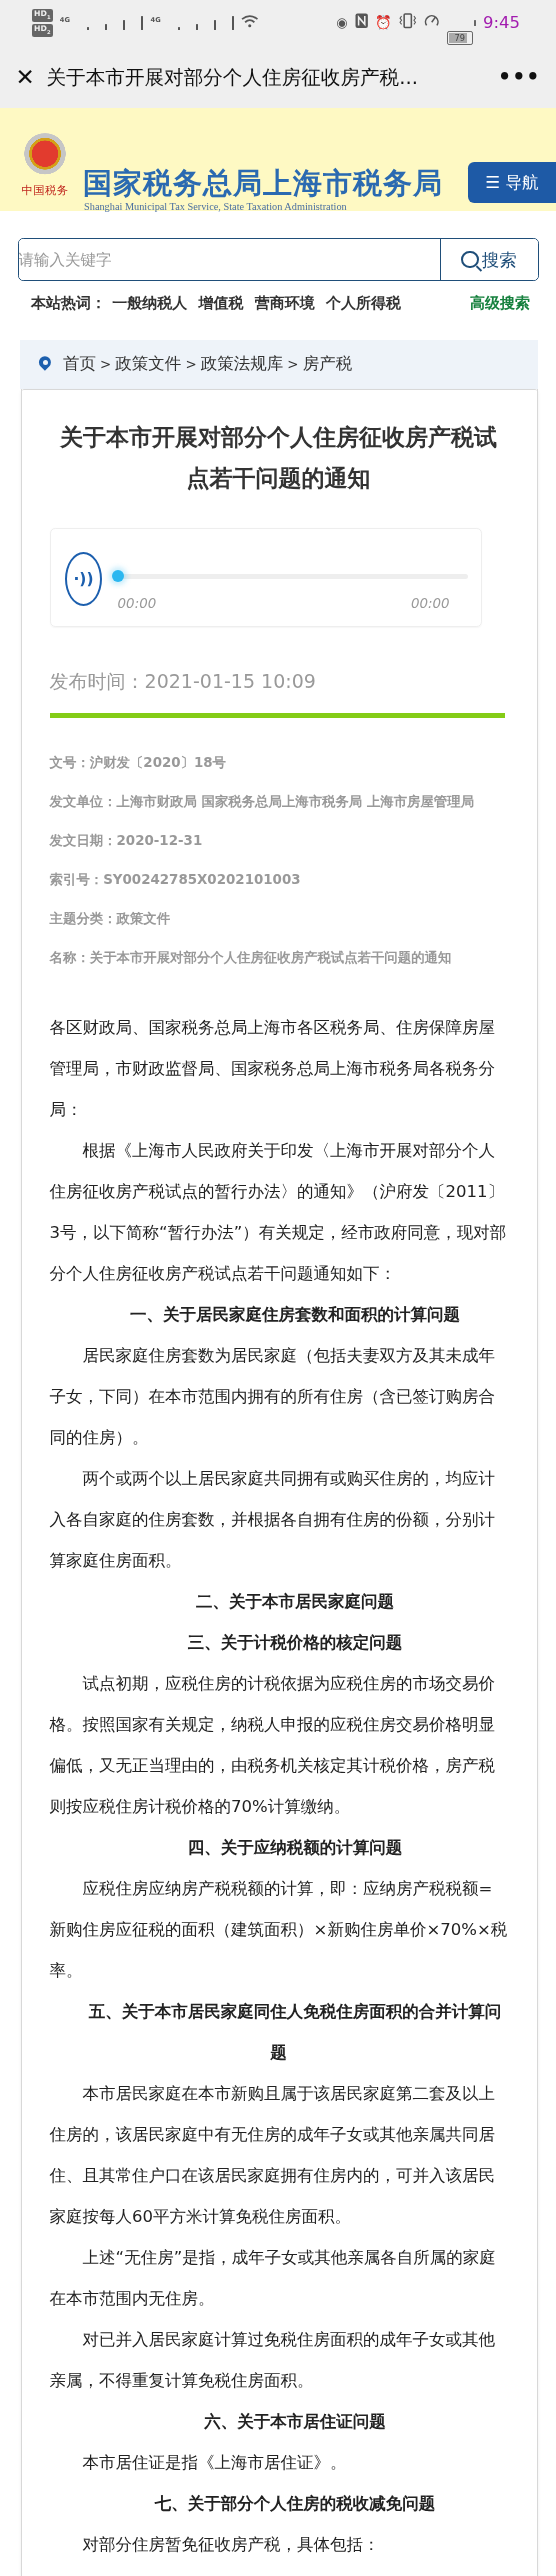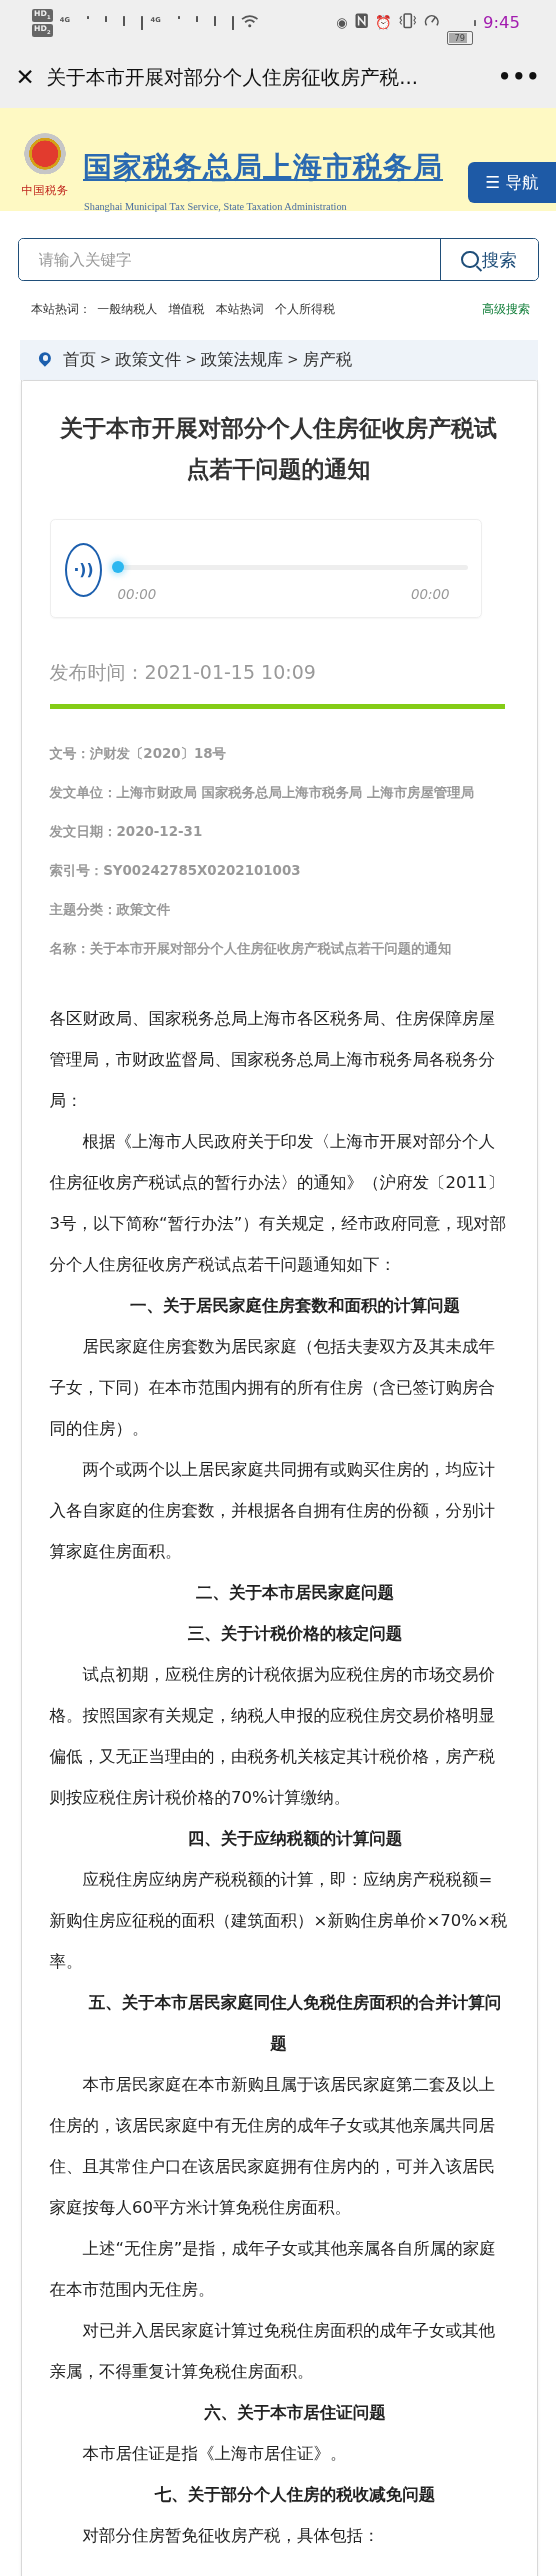--- a/index.html
+++ b/index.html
@@ -5,21 +5,21 @@
   * { box-sizing: border-box; margin: 0; padding: 0; }
   html, body { width: 556px; background: #ffffff; }
   body { font-family: "DejaVu Sans", "Liberation Sans", sans-serif; color: #222; }
 
   
   .statusbar { height: 46px; background: #efefef; display: flex; align-items: center; justify-content: space-between; padding: 0 36px 0 32px; color: #555; }
   .sb-left, .sb-right { display: flex; align-items: center; gap: 7.2px; }
   .hd-stack { display: flex; flex-direction: column; gap: 2.1px; }
   .hd { font-size: 7.7px; font-weight: bold; background: #666; color: #efefef; border-radius: 2.1px; padding: 0 2.1px; line-height: 9.3px; }
   .hd sub { font-size: 5.2px; }
-  .sig { display: flex; gap: 16px; height: 14.4px; }
+  .sig { display: flex; align-items: flex-end; gap: 16px; height: 14.4px; }
   .sig .g { font-size: 6.7px; font-weight: bold; align-self: flex-start; margin-right: 1px; }
   .sig i { display: block; width: 2.1px; background: #555; border-radius: 0.5px; }
   .wifi { font-size: 15.5px; line-height: 15.5px; }
   .ic { font-size: 13.4px; line-height: 15.5px; color: #555; }
   .battery { display: flex; align-items: center; }
   .battery .body { width: 26px; height: 13.4px; border: 1px solid #666; border-radius: 2.1px; position: relative; overflow: hidden; display: flex; align-items: center; justify-content: center; font-size: 8.2px; color: #444; }
   .battery .fill { position: absolute; left: 1px; top: 1px; bottom: 1px; width: 78%; background: #aaa; }
   .battery .body span { position: relative; }
   .battery .tip { width: 2.1px; height: 6.2px; background: #666; margin-left: 1px; border-radius: 0.5px; }
   .clock { font-size: 16.5px; color: #a21caf; }
@@ -27,39 +27,39 @@
   .appbar { height: 62px; background: #efefef; display: flex; align-items: center; padding: 0 15.5px; }
   .appbar .close { font-size: 23px; color: #111; width: 31px; }
   .appbar .title { flex: 1; font-size: 19.6px; color: #111; white-space: nowrap; overflow: hidden; }
   .appbar .more { font-size: 20.6px; color: #111; letter-spacing: 1px; font-weight: bold; }
 
   
   .site-header { height: 103px; position: relative; background: #fef9c3; }
   .logo { position: absolute; left: 16.5px; top: 25px; width: 57px; height: 77px; }
   .emblem { width: 46px; height: 46px; margin: 0 auto; border-radius: 50%; background: radial-gradient(circle at 50% 45%, #e23b2e 0 38%, #d4a017 39% 46%, #c6c6c6 47% 60%, transparent 61%); }
   .emblem-caption { text-align: center; color: #c0271e; font-size: 11.3px; font-family: "DejaVu Serif", serif; margin-top: 4.1px; letter-spacing: 0.5px; }
-  .site-name { position: absolute; left: 83px; top: 40px; font-size: 29px; font-weight: bold; color: #2a6ab1; letter-spacing: 1px; text-decoration: underline; }
+  .site-name { position: absolute; left: 83px; top: 56px; font-size: 29px; font-weight: bold; color: #2a6ab1; letter-spacing: 1px; }
   .site-sub { position: absolute; left: 84px; top: 93px; font-size: 10.3px; color: #4a6fa0; font-family: "Liberation Serif", serif; }
   .nav-btn { position: absolute; right: 0; top: 54px; width: 88px; height: 41px; background: #1e5aa6; border-radius: 6.2px 0 0 6.2px; color: #fff; display: flex; align-items: center; justify-content: center; gap: 5.2px; font-size: 16.5px; }
 
   
   .search-wrap { padding: 27px 17.5px 0 17.5px; }
   .search { display: flex; height: 43px; border: 1.5px solid #1f4e79; border-radius: 5.2px; overflow: hidden; }
-  .search input { flex: 1; border: none; outline: none; padding: 0 20px; font-size: 15.5px; color: #333; font-family: "DejaVu Sans", sans-serif; background: #fff; }
+  .search input { flex: 1; border: none; outline: none; padding: 0 0; font-size: 15.5px; color: #333; font-family: "DejaVu Sans", sans-serif; background: #fff; }
   .search input::placeholder { color: #999; }
   .search-btn { width: 98px; border-left: 1px solid #1f4e79; background: #fff; display: flex; align-items: center; justify-content: center; gap: 3.1px; color: #1f4e79; font-size: 17.5px; }
   .search-btn .mag { width: 17.5px; height: 17.5px; border: 2.1px solid #1f4e79; border-radius: 50%; position: relative; }
   .search-btn .mag:after { content: ""; position: absolute; width: 2.1px; height: 7.2px; background: #1f4e79; right: -3.1px; bottom: -6.2px; transform: rotate(-45deg); }
 
-  .hotwords { display: flex; align-items: center; padding: 13.4px 26px 0 31px; font-size: 12px; color: #333; height: 43px; }
+  .hotwords { display: flex; padding: 13.4px 26px 0 31px; font-size: 15px; color: #333; height: 43px; font-weight: bold; }
   .hotwords .label { margin-right: 6.2px; }
   .hotwords .hw { margin-right: 11.3px; color: #333; }
   .hotwords .adv { margin-left: auto; color: #15803d; }
 
-  .breadcrumb { margin: 15.5px 18.5px 0 19.6px; height: 40px; background: #eef3f9; display: flex; align-items: center; padding-left: 19.6px; font-size: 16.5px; color: #333; }
+  .breadcrumb { margin: 15.5px 18.5px 0 19.6px; height: 49px; background: #eef3f9; display: flex; align-items: center; padding-left: 19.6px; font-size: 16.5px; color: #333; }
   .breadcrumb .pin { width: 12.4px; height: 15.5px; margin-right: 11.3px; position: relative; }
   .breadcrumb .pin:before { content: ""; position: absolute; left: 0; top: 0; width: 12.4px; height: 12.4px; border-radius: 50% 50% 50% 0; background: #1c5fae; transform: rotate(-45deg); }
   .breadcrumb .pin:after { content: ""; position: absolute; left: 3.6px; top: 3.6px; width: 5.2px; height: 5.2px; border-radius: 50%; background: #eef3f9; }
   .breadcrumb .sep { margin: 0 4.1px; color: #333; font-size: 13.4px; }
 
   
   .card { margin: 0 18.5px 0 20.6px; border: 1px solid #d8d8d8; border-top: none; border-radius: 0 0 5.2px 5.2px; box-shadow: 0 2.1px 3.1px rgba(0,0,0,0.08); background: #fff; padding: 0 29px 118px 28px; }
   .card-top { border-top: 1px solid #d8d8d8; border-radius: 5.2px 5.2px 0 0; margin: 0 -29px 0 -28px; height: 2.1px; }
   .doc-title { text-align: center; font-size: 23px; font-weight: bold; color: #333; line-height: 41px; padding: 26px 5.2px 0 5.2px; }
 
@@ -169,21 +169,21 @@
       <span class="mag"></span>
       <span>搜索</span>
     </div>
   </div>
 </div>
 
 <div class="hotwords">
   <span class="label">本站热词：</span>
   <span class="hw">一般纳税人</span>
   <span class="hw">增值税</span>
-  <span class="hw">本站热词</span>
+  <span class="hw">营商环境</span>
   <span class="hw">个人所得税</span>
   <span class="adv">高级搜索</span>
 </div>
 
 <div class="breadcrumb">
   <span class="pin"></span>
   <span>首页</span>
   <span class="sep">&gt;</span>
   <span>政策文件</span>
   <span class="sep">&gt;</span>

